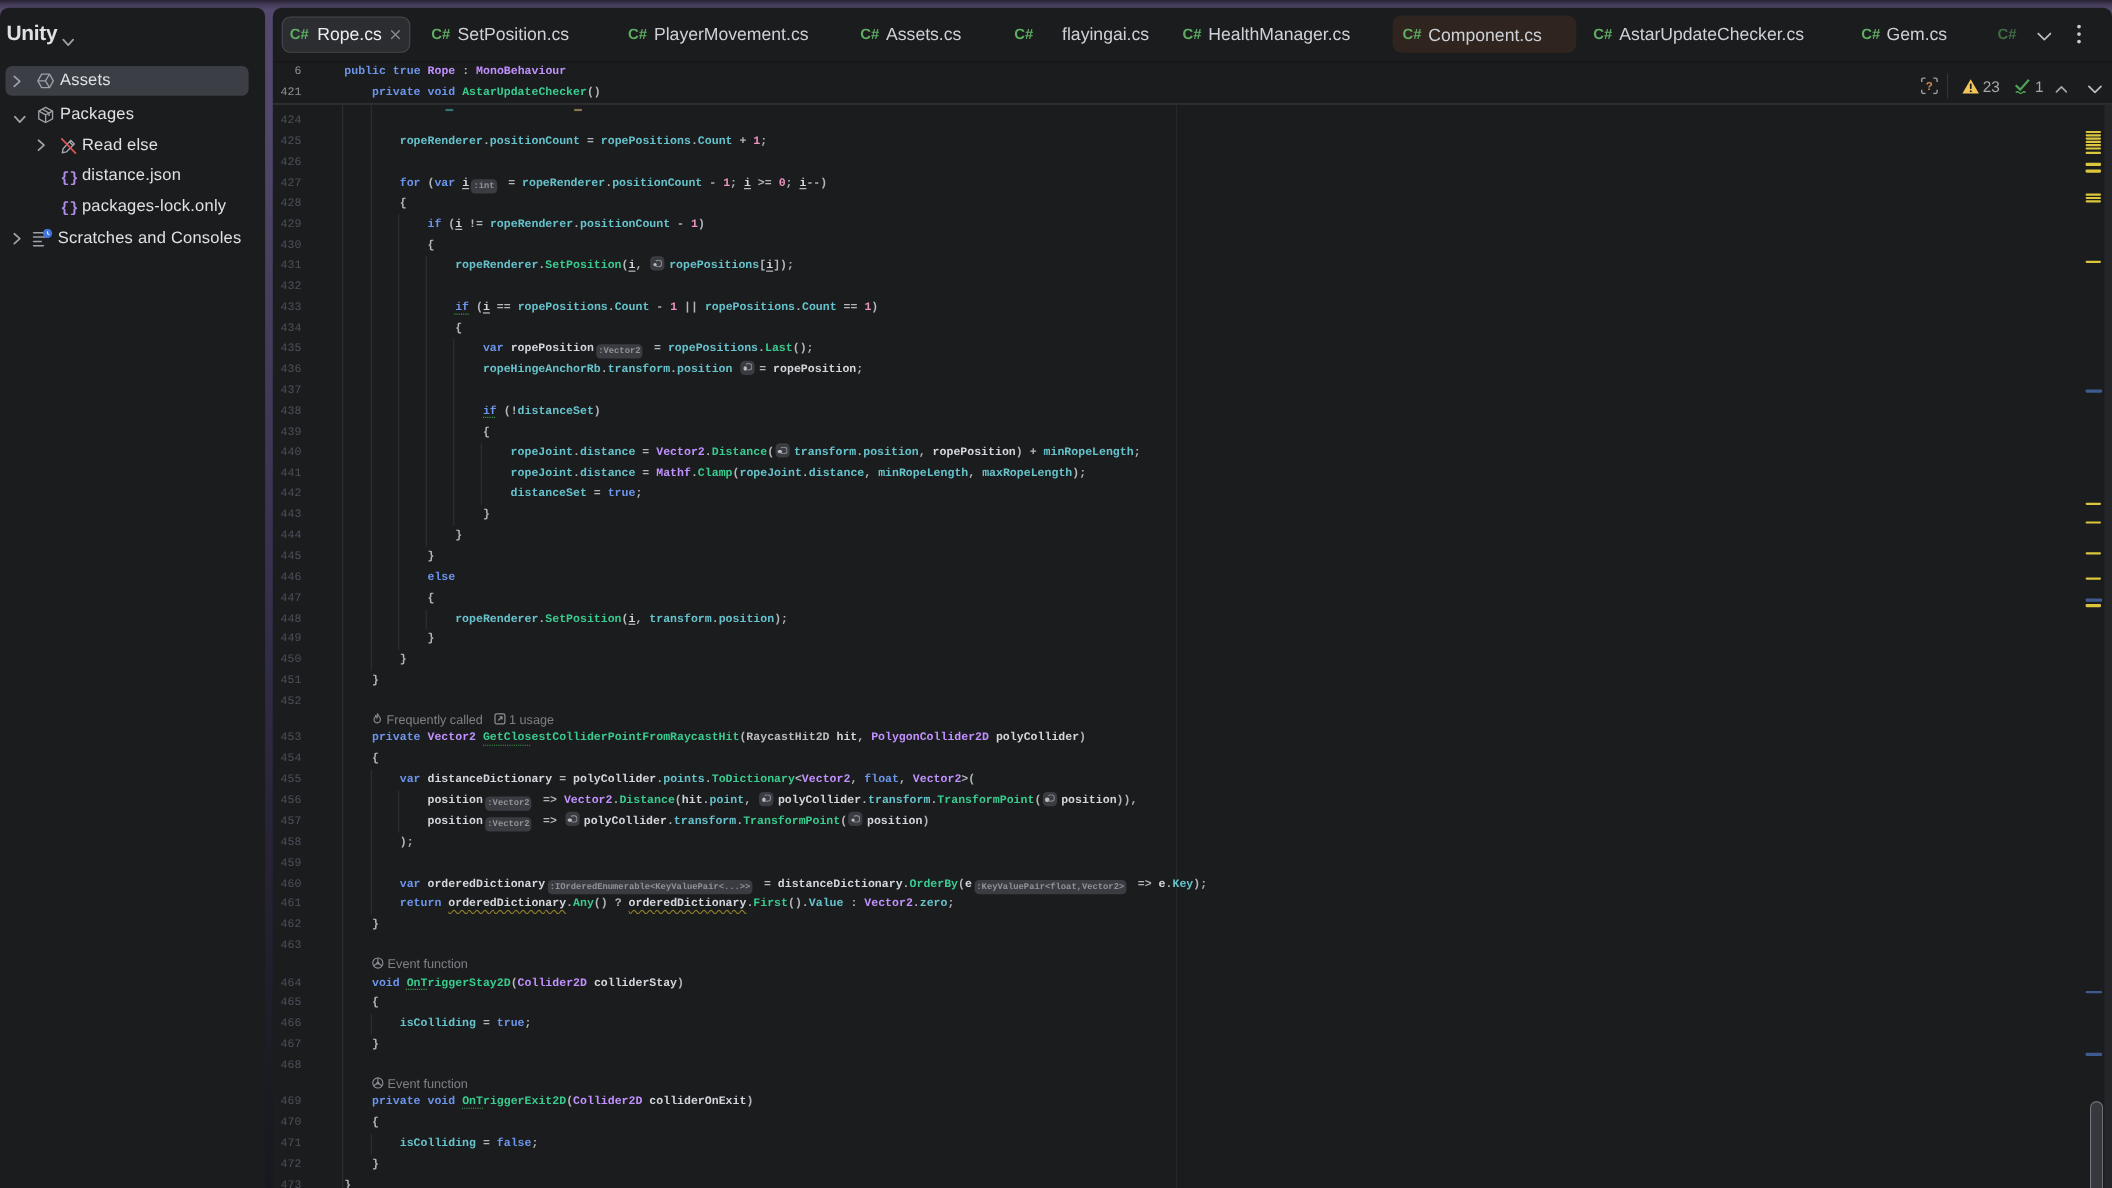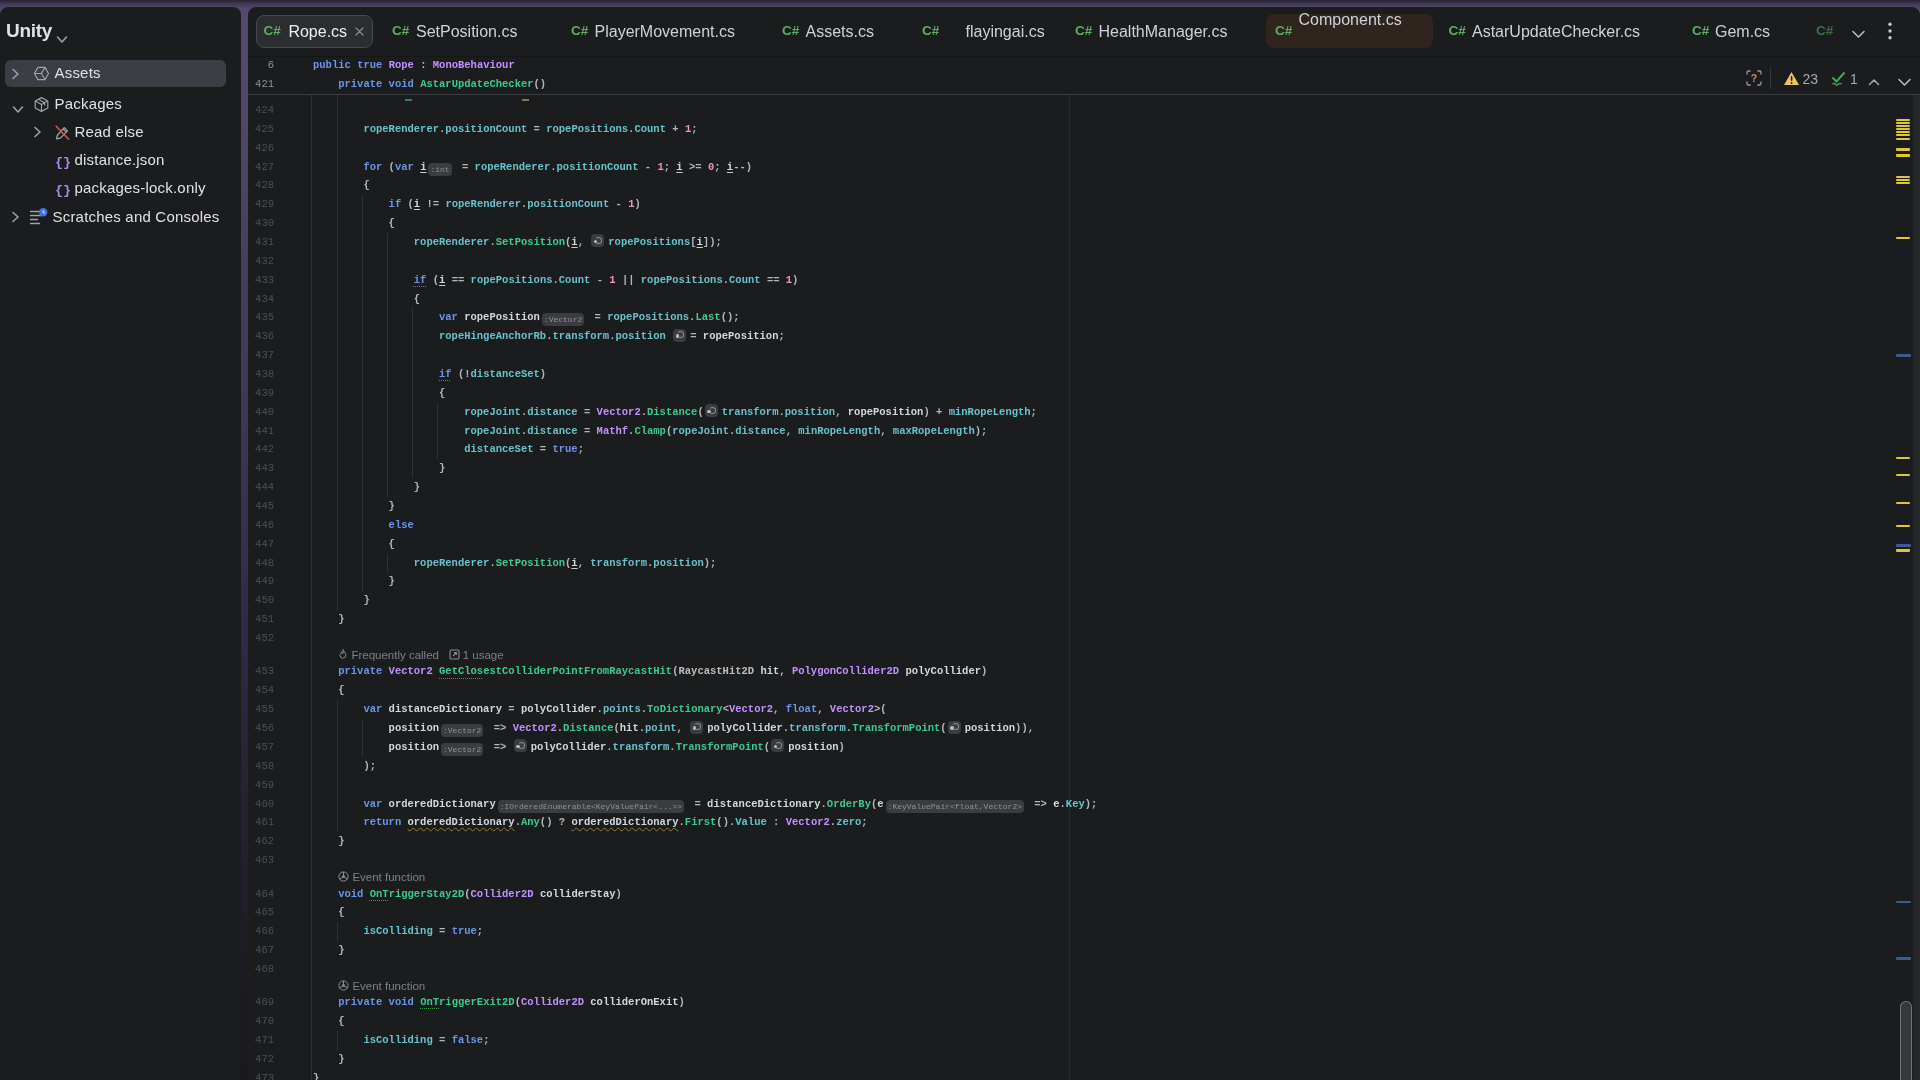--- a/index.html
+++ b/index.html
@@ -28,21 +28,21 @@
 .gut{position:absolute;font-family:"Liberation Mono",monospace;font-size:10.5px;font-weight:400;white-space:pre;}
 .line{height:18.86px;line-height:18.86px;}
 .iline{height:14.6px;line-height:14.6px;}
 .gut{text-align:right;}
 .k{color:#6c95eb}.c{color:#c191ff}.m{color:#39cc8f}.f{color:#66c3cc}
 .v{color:#d3d7dc}.p{color:#b3b6bb}.n{color:#ed94c0}.t{color:#bdbdbd}
 .bold{font-weight:700}
 .u{text-decoration:underline solid #c9ccd1;text-underline-offset:2px;}
 .gu{text-decoration:underline dotted #3f9e49;text-underline-offset:3px;}
 .yu{text-decoration:underline wavy #8f7e2a;text-underline-offset:2px;text-decoration-thickness:1px;}
-.badge{display:inline-block;font-size:8px;font-weight:400;letter-spacing:0;color:#909298;background:#3a3c41;border-radius:4px;padding:0 2px;line-height:13px;height:13px;vertical-align:-2px;margin:0 4px 0 2px;}
+.badge{display:inline-block;font-size:8px;font-weight:700;letter-spacing:0;color:#909298;background:#3a3c41;border-radius:4px;padding:0 2px;line-height:13px;height:13px;vertical-align:-2px;margin:0 4px 0 2px;}
 .cast{display:inline-block;width:13px;height:13px;background:#3a3c41;border-radius:4px;vertical-align:-2.5px;margin:0 4px 0 1px;position:relative;}
 .cast:before{content:"";position:absolute;left:2.5px;top:5.5px;width:3.5px;height:3.5px;border-radius:50%;background:#b9bcc1;}
 .cast:after{content:"";position:absolute;right:2px;top:2.5px;width:5px;height:5px;border:1.2px solid #8b8e94;border-radius:50%;border-left-color:transparent;}
 .inlay{color:#7d8085;font-family:"Liberation Sans",sans-serif;font-size:11.5px;font-weight:400;}
 .guide{position:absolute;width:1px;background:#2f3135;}
 .vline{position:absolute;width:1px;background:#26282c;}
 .sticky-num{position:absolute;font-family:"Liberation Mono",monospace;font-size:10.5px;font-weight:400;color:#8f9194;text-align:right;}
 .mark{position:absolute;border-radius:1px;}
 </style></head>
 <body>
@@ -111,21 +111,21 @@
     <div class="tab-label" style="left:168.0px;top:16.5px;">SetPosition.cs</div>
     <div class="cs" style="left:323.0px;top:17px;">C#</div>
     <div class="tab-label" style="left:346.5px;top:16.5px;">PlayerMovement.cs</div>
     <div class="cs" style="left:534.0px;top:17px;">C#</div>
     <div class="tab-label" style="left:557.5px;top:16.5px;">Assets.cs</div>
     <div class="cs" style="left:674.0px;top:17px;">C#</div>
     <div class="tab-label" style="left:697.5px;top:16.5px;margin-left:20px;">flayingai.cs</div>
     <div class="cs" style="left:827.0px;top:17px;">C#</div>
     <div class="tab-label" style="left:850.5px;top:16.5px;">HealthManager.cs</div>
     <div class="cs" style="left:1027.0px;top:17px;">C#</div>
-    <div class="tab-label" style="left:1050.5px;top:5px;">Component.cs</div>
+    <div class="tab-label" style="left:1050.5px;top:18px;">Component.cs</div>
     <div class="cs" style="left:1200.5px;top:17px;">C#</div>
     <div class="tab-label" style="left:1224.0px;top:16.5px;">AstarUpdateChecker.cs</div>
     <div class="cs" style="left:1444.0px;top:17px;">C#</div>
     <div class="tab-label" style="left:1467.0px;top:16.5px;">Gem.cs</div>
     <div class="cs" style="left:1568.0px;top:17px;opacity:.55;">C#</div>
     <svg style="position:absolute;left:105.5px;top:18.5px" width="11" height="11" viewBox="0 0 11 11">
       <path d="M2 2 L9 9 M9 2 L2 9" stroke="#87898e" stroke-width="1.3" stroke-linecap="round"></path>
     </svg>
     <div style="position:absolute;left:1602px;top:18px"><svg width="17" height="10" viewBox="0 0 17 10">
         <path d="M3 2.5 L8.5 8 L14 2.5" fill="none" stroke="#b9bcc1" stroke-width="1.6" stroke-linecap="round" stroke-linejoin="round"></path>

